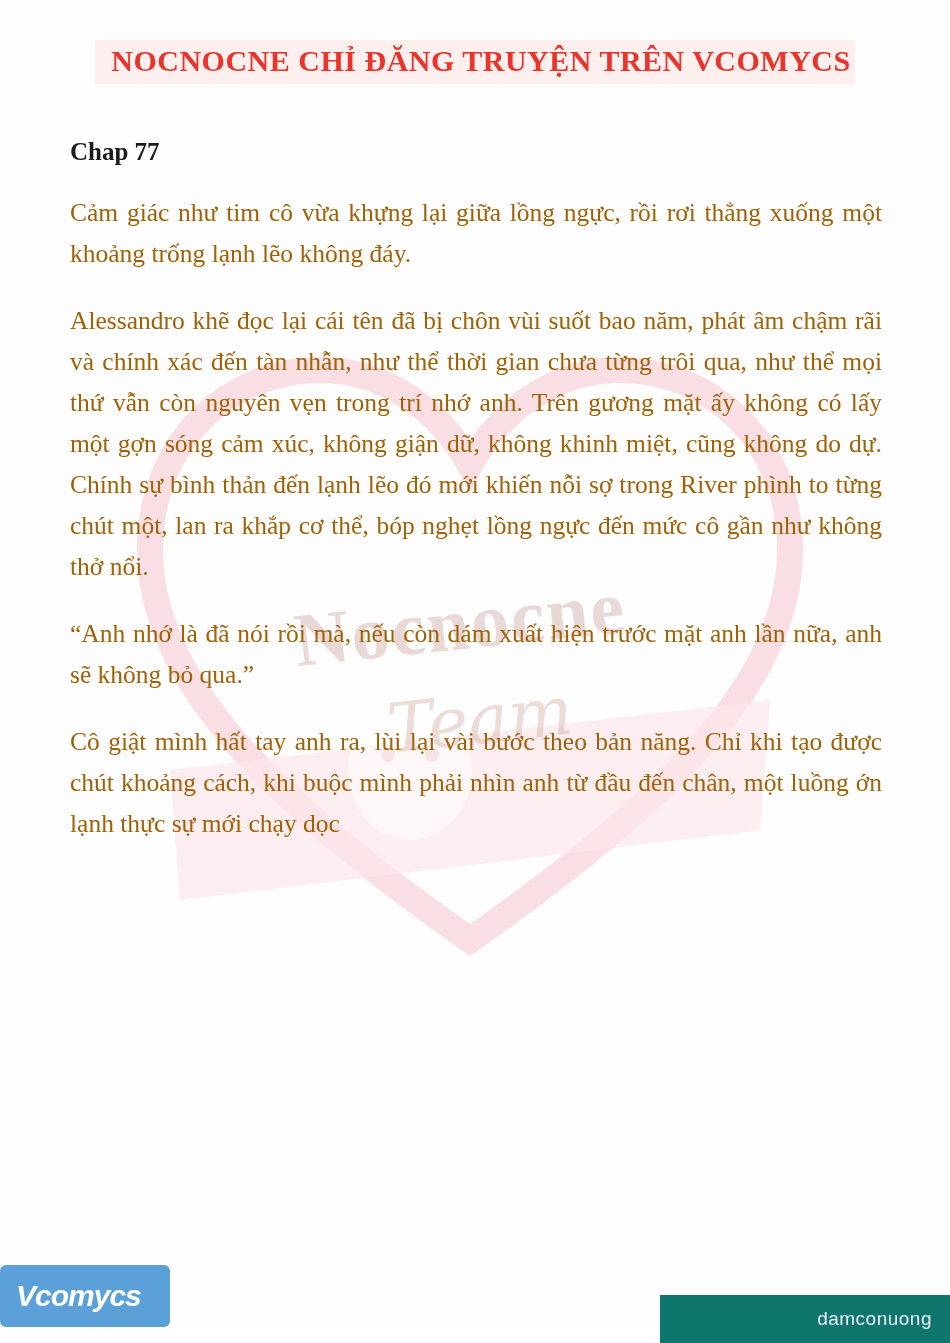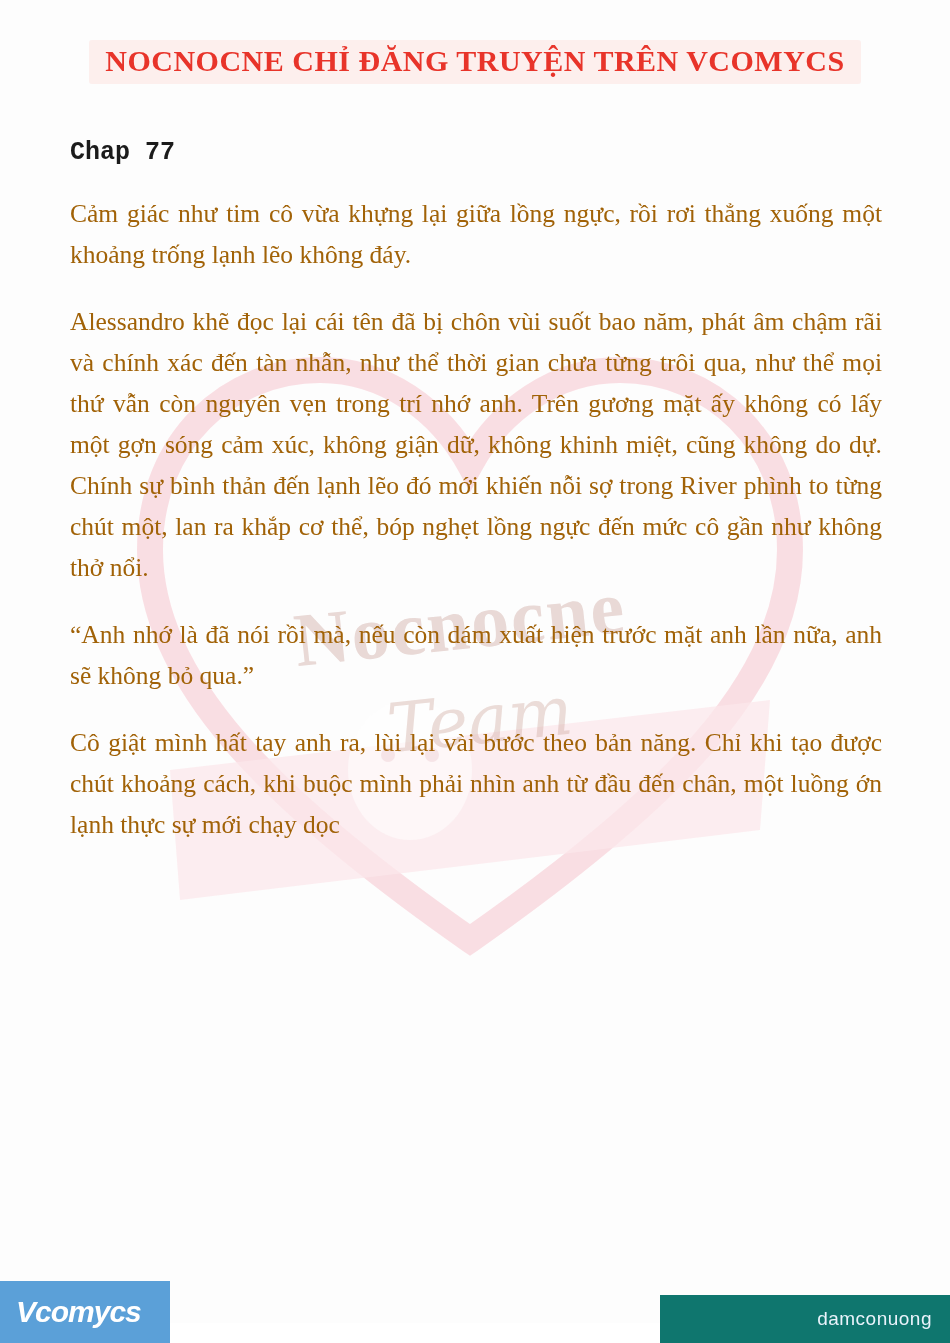--- a/index.html
+++ b/index.html
@@ -77,59 +77,60 @@
     z-index: 3;
   }
   .banner-title {
     display: inline-block;
     font-family: "Liberation Serif", serif;
     font-weight: bold;
     font-size: 30px;
     letter-spacing: 0.5px;
     color: #e8342a;
     background: rgba(253, 236, 234, 0.85);
-    padding: 4px 16px 6px 16px;
+    padding: 4px 4px 6px 16px;
     border-radius: 3px;
   }
 
   
   .content {
     position: absolute;
     left: 70px;
     top: 138px;
     width: 812px;
     z-index: 2;
   }
   .chapter-label {
-    font-family: Liberation Mono, monospace;
+    font-family: Liberation Serif, serif;
     font-weight: bold;
     font-size: 25px;
     color: #1b1b1b;
     margin-bottom: 26px;
   }
   .para {
     font-family: "Liberation Serif", serif;
     font-size: 25.5px;
     line-height: 41px;
     color: #a16207;
     text-align: justify;
     margin: 0 0 26px 0;
     text-justify: inter-word;
   }
   .para:last-child { margin-bottom: 12px; }
 
   
   .footer-left {
     position: absolute;
     left: 0;
-    bottom: 0;
+    bottom: 16px;
     width: 170px;
     height: 62px;
     background: #5ba0d8;
     z-index: 4;
+    border-radius: 6px;
   }
   .footer-left .logo {
     position: absolute;
     left: 16px;
     top: 14px;
     font-family: "Liberation Sans", sans-serif;
     font-weight: bold;
     font-style: italic;
     font-size: 30px;
     color: #ffffff;

